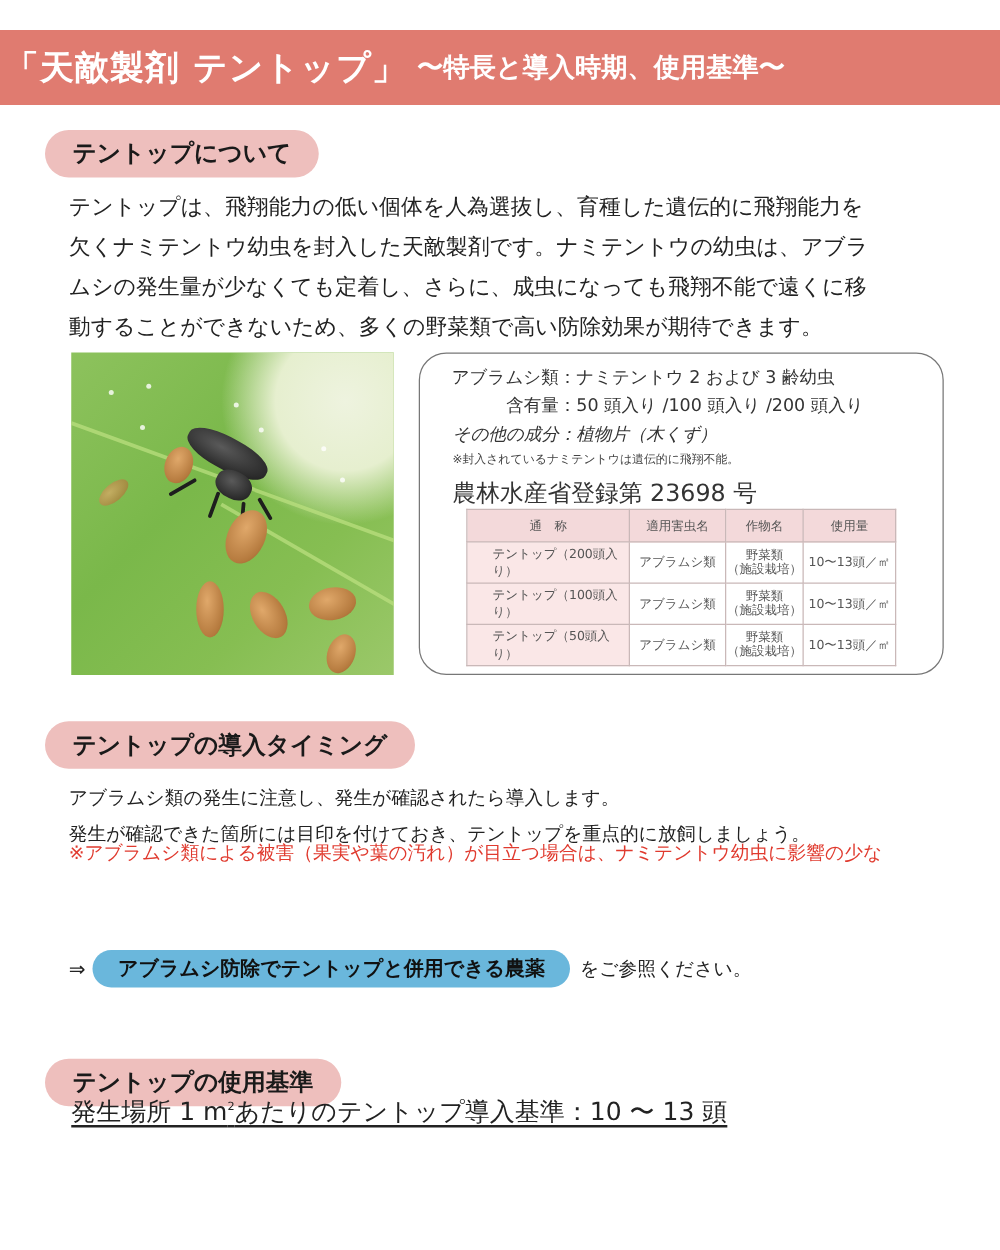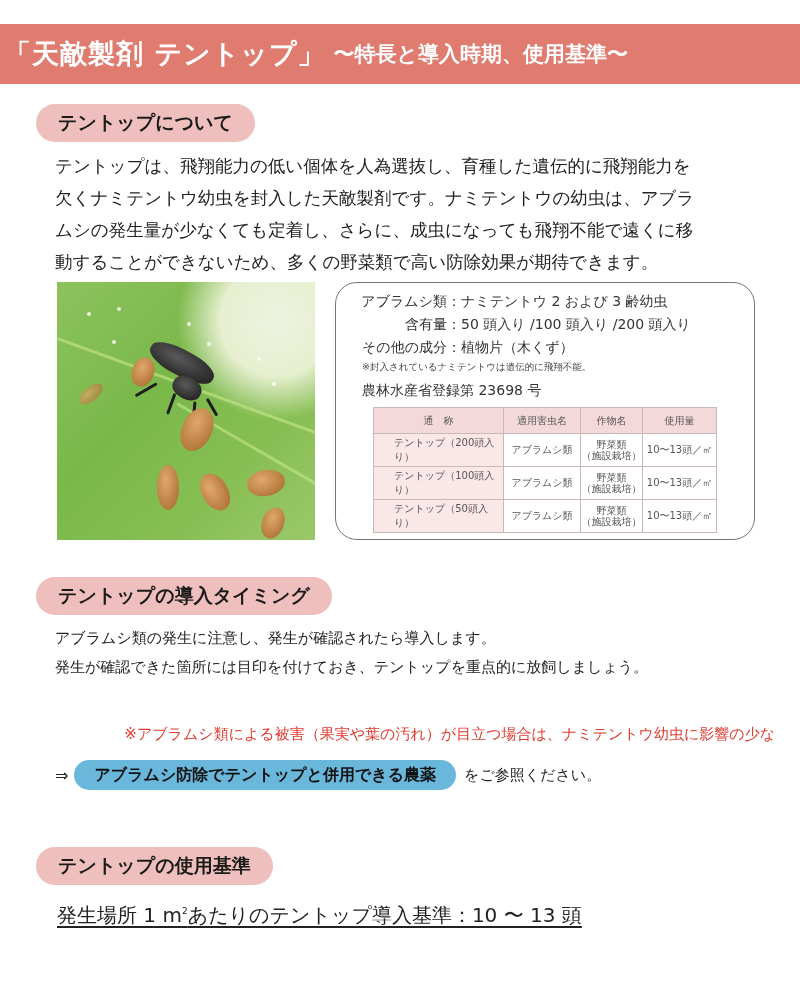--- a/index.html
+++ b/index.html
@@ -40,46 +40,46 @@
   .photo .leg { position: absolute; background: #1e1e1e; height: 3px; transform-origin: left center; border-radius: 2px; }
   .photo .dot { position: absolute; width: 4px; height: 4px; border-radius: 50%; background: rgba(255,255,255,0.8); }
 
   .infobox {
     position: absolute; left: 335px; top: 282px; width: 420px; height: 258px;
     border: 1px solid #777; border-radius: 22px; background: #fff;
   }
   .info-row { position: absolute; font-size: 14px; color: #333; white-space: nowrap; }
   .info-row .lbl { display: inline-block; text-align: right; width: 120px; }
   .note { position: absolute; left: 26px; top: 78px; font-size: 9.5px; color: #444; }
-  .reg { position: absolute; left: 26px; top: 99px; font-size: 14px; color: #333; }
+  .reg { position: absolute; left: 26px; top: 99px; font-size: 19px; color: #333; }
 
   table.spec {
     position: absolute; left: 37px; top: 124px; border-collapse: collapse;
     font-size: 10px; color: #555;
   }
   table.spec th, table.spec td { border: 1px solid #c9b8b8; text-align: center; height: 33px; }
   table.spec th { height: 26px; background: #f3d9da; font-weight: normal; }
   table.spec td.name { background: #fae7e7; text-align: left; padding-left: 20px; }
   table.spec td.crop { line-height: 11px; font-size: 10px; }
 
   .red-note {
-    position: absolute; left: 55px; top: 720px; width: 720px;
-    font-size: 15px; line-height: 29px; color: #e03a2e; text-align: right;
+    position: absolute; left: 55px; top: 668px; width: 720px;
+    font-size: 15px; line-height: 29px; color: #e03a2e;
   }
   .link-row { position: absolute; left: 55px; top: 760px; display: flex; align-items: center; font-size: 15px; color: #222; }
   .link-row .arrow { margin-right: 6px; font-size: 16px; }
   .link-btn {
     background: #6ab7dc; border-radius: 15px; height: 30px;
     display: flex; align-items: center; padding: 0 20px;
     font-weight: bold; font-size: 16px; color: #111;
   }
   .link-row .after { margin-left: 8px; }
 
   .standard {
-    position: absolute; left: 57px; top: 902px;
+    position: absolute; left: 57px; top: 876px;
     font-size: 20px; color: #222; text-decoration: underline; text-underline-offset: 4px;
   }
   .standard sup { font-size: 9px; }
 </style>
 </head>
 <body>
 
 <div class="banner">
   <span class="main">「天敵製剤 テントップ」</span>
   <span class="sub">〜特長と導入時期、使用基準〜</span>
@@ -121,21 +121,21 @@
   <div class="aphid" style="left:20px; top:105px; width:28px; height:14px; transform:rotate(-40deg); opacity:0.7;"></div>
 </div>
 
 <div class="infobox">
   <div class="info-row" style="left:5px; top:10px;">
     <span class="lbl">アブラムシ類：</span><span>ナミテントウ 2 および 3 齢幼虫</span>
   </div>
   <div class="info-row" style="left:5px; top:33px;">
     <span class="lbl">含有量：</span><span>50 頭入り /100 頭入り /200 頭入り</span>
   </div>
-  <div class="info-row" style="left:5px; top:56px;">
+  <div class="info-row" style="left:5px; top:56px;font-style:italic;">
     <span class="lbl">その他の成分：</span><span>植物片（木くず）</span>
   </div>
   <div class="note">※封入されているナミテントウは遺伝的に飛翔不能。</div>
   <div class="reg">農林水産省登録第 23698 号</div>
 
   <table class="spec">
     <thead>
       <tr>
         <th style="width:130px;">通　称</th>
         <th style="width:77px;">適用害虫名</th>

